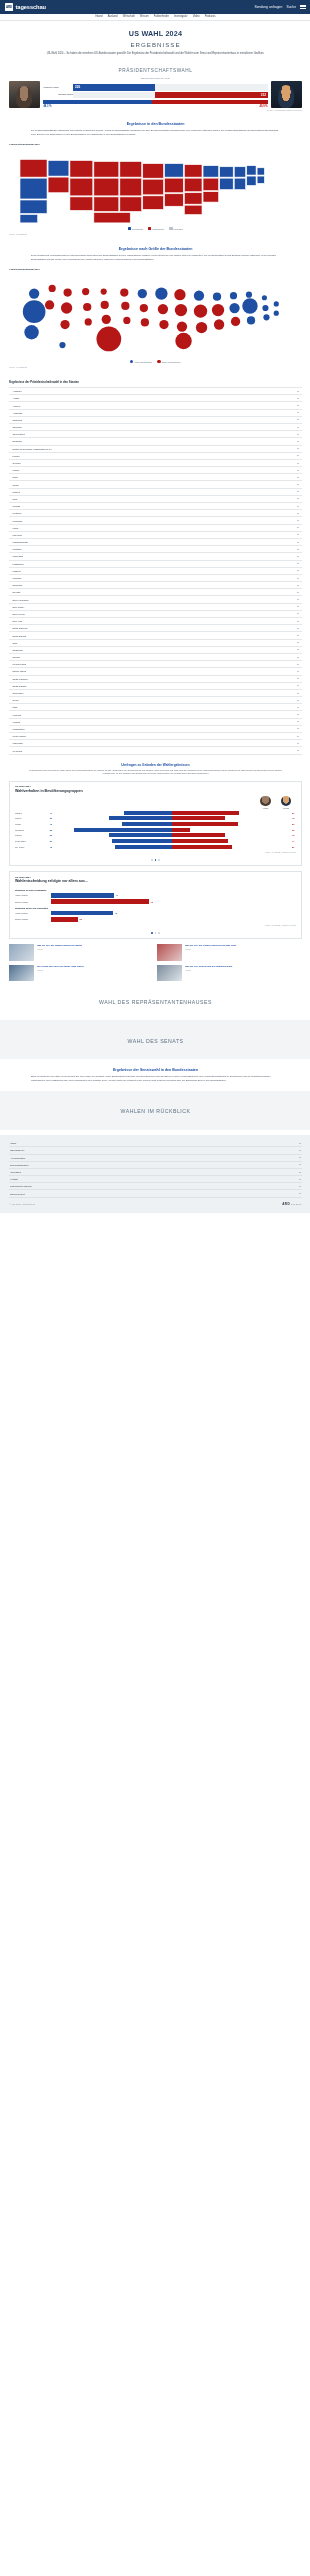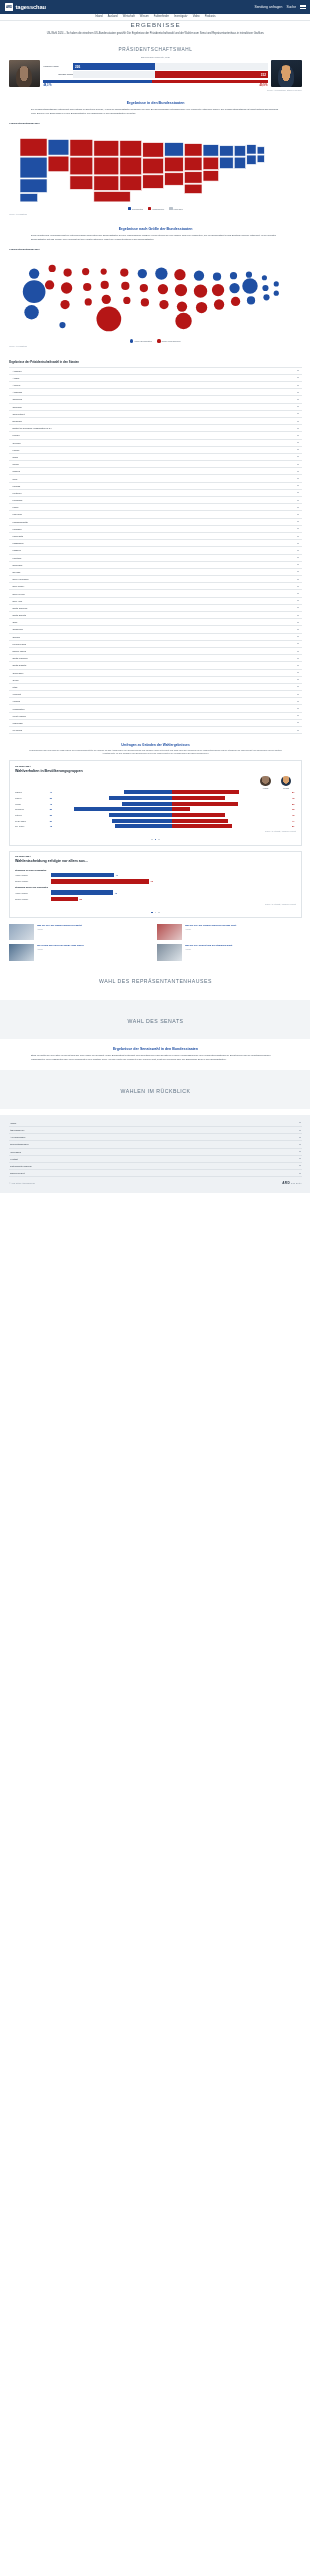--- a/index.html
+++ b/index.html
@@ -247,20 +247,21 @@
     <span>Inland</span>
     <span>Ausland</span>
     <span>Wirtschaft</span>
     <span>Wissen</span>
     <span>Faktenfinder</span>
     <span>Investigativ</span>
     <span>Video</span>
     <span>Podcasts</span>
   </div>
 
+  <div class="hero-title">US WAHL 2024</div>
   <div class="hero-sub">ERGEBNISSE</div>
   <div class="intro-text">US-Wahl 2024 – So haben die einzelnen US-Bundesstaaten gewählt: Die Ergebnisse der Präsidentschaftswahl und der Wahlen zum Senat und Repräsentantenhaus in interaktiven Grafiken.</div>
 
   <div class="sec-head">PRÄSIDENTSCHAFTSWAHL</div>
   <div class="duel-wrap">
     <div class="duel-meta">Ergebnis 538 Wahlleute, 2024</div>
     <div class="duel">
       <div class="cand">
         <div class="photo harris"></div>
       </div>

